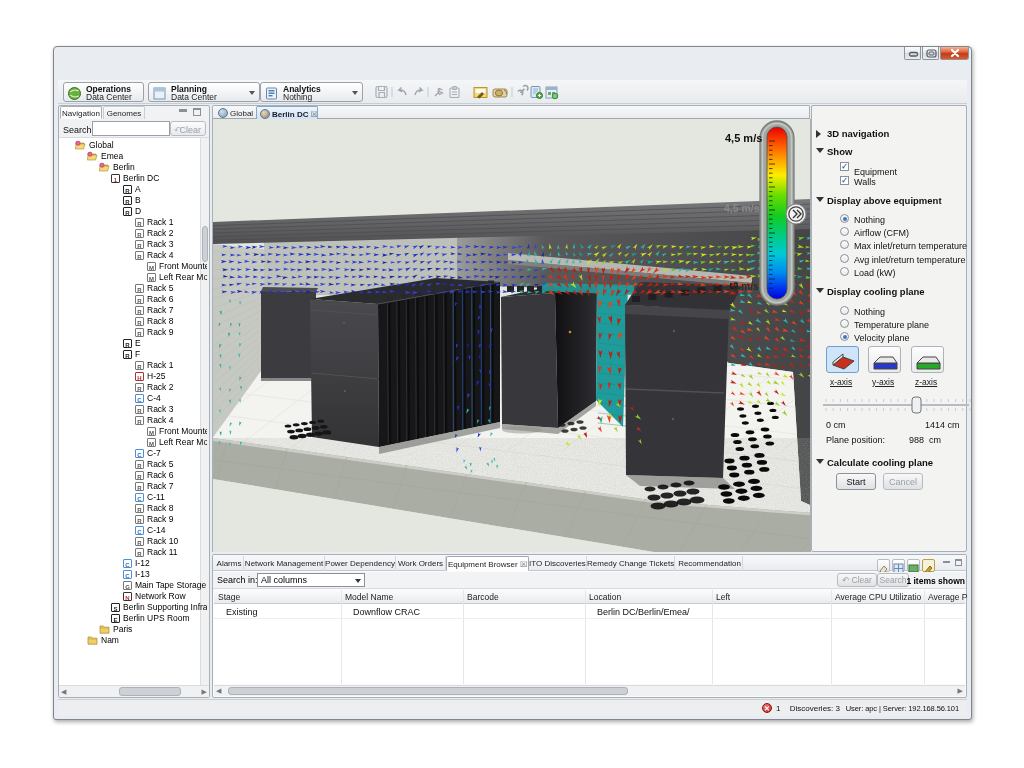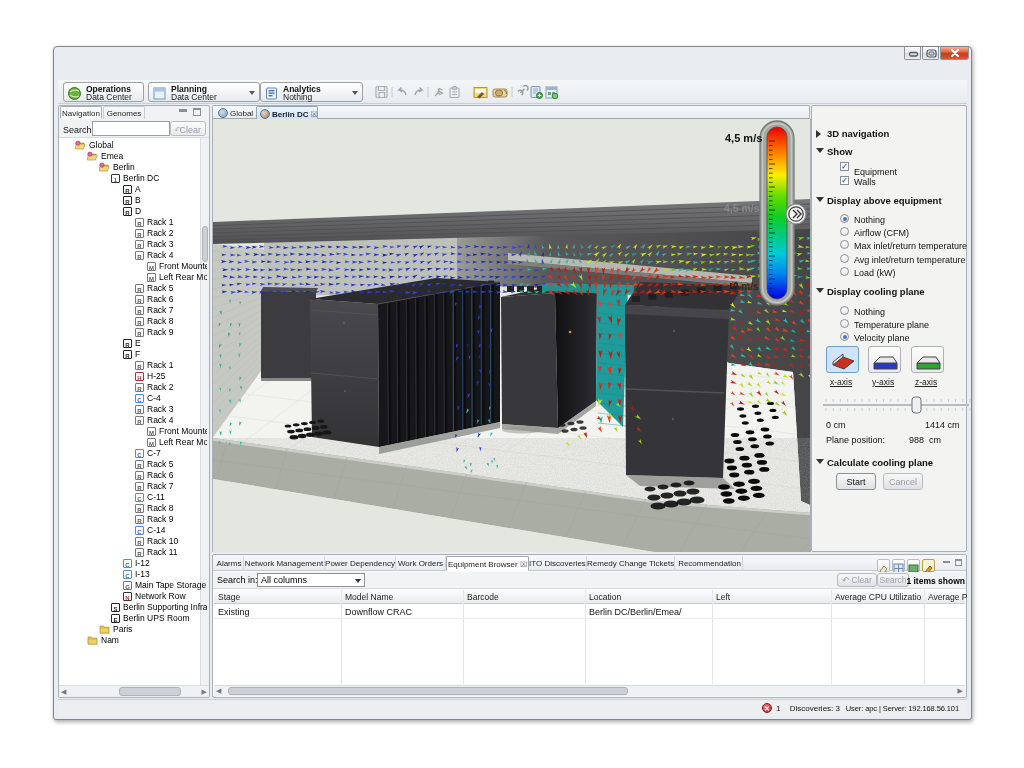--- a/index.html
+++ b/index.html
@@ -81,21 +81,21 @@
 #btabs { position:absolute; left:0; top:0; right:0; height:16px; background:linear-gradient(#f7f8fa,#e9ecf0); border-bottom:1px solid #c3c8cd;}
 .btab { position:absolute; top:1px; height:15px; font-size:8px; color:#222; padding:3px 0 0 0; border-right:1px solid #d4d8dc; white-space:nowrap; text-align:center; overflow:hidden;}
 .btab.act { background:#fdfdfe; border:1px solid #a0a7ae; border-bottom:1px solid #fdfdfe; border-radius:2px 2px 0 0; }
 #bsearch { position:absolute; left:0; top:17px; right:0; height:17px; background:#f2f3f5; border-bottom:1px solid #d8dce0; font-size:9px;}
 #bcombo { position:absolute; left:44px; top:1px; width:108px; height:14px; background:#fff; border:1px solid #8a9097; font-size:9px; padding:1px 0 0 3px;}
 #bcombo:after { content:""; position:absolute; right:3px; top:5px; border-left:3px solid transparent; border-right:3px solid transparent; border-top:4px solid #333; }
 #btable { position:absolute; left:1px; top:35px; right:1px; bottom:13px; background:#fff; }
 #bthead { position:absolute; left:0; top:0; right:0; height:14px; background:linear-gradient(#fcfcfd,#e9ebee); border-bottom:1px solid #c8ccd0; }
 .th { position:absolute; top:2px; font-size:8.5px; color:#222; white-space:nowrap; overflow:hidden; }
 .colline { position:absolute; top:0; bottom:0; width:1px; background:#e4e6e9; }
-.cell { position:absolute; font-size:9px; color:#111; white-space:nowrap; }
+.cell { position:absolute; font-size:9px; color:#111; white-space:nowrap;margin-left:8px; }
 #bhscroll { position:absolute; left:1px; right:1px; bottom:1px; height:11px; background:#f0f1f3; border-top:1px solid #d8dce0;}
 #bhscroll .th2 { position:absolute; top:1px; height:8px; left:14px; width:400px; background:#cdd0d4; border:1px solid #aeb2b8; border-radius:3px;}
 
 #status { position:absolute; left:4px; right:4px; bottom:3px; height:17px; background:#eceef0; border-top:1px solid #c9ced3; font-size:8px; color:#111; white-space:nowrap;}
 #erric { position:absolute; left:704px; top:3px; width:10px; height:10px; border-radius:50%; background:radial-gradient(circle at 35% 30%,#f08080,#c81e1e); border:1px solid #8e1212; color:#fff; font-size:7px; font-weight:bold; text-align:center; line-height:10px;}
 .tic { position:absolute; top:4px; width:13px; height:13px; border:1px solid #b8bcc2; border-radius:2px; background:linear-gradient(#fff,#e8eaee); }
 </style></head>
 <body>
 <div id="win">
   <div class="wbtn" id="bmin">

